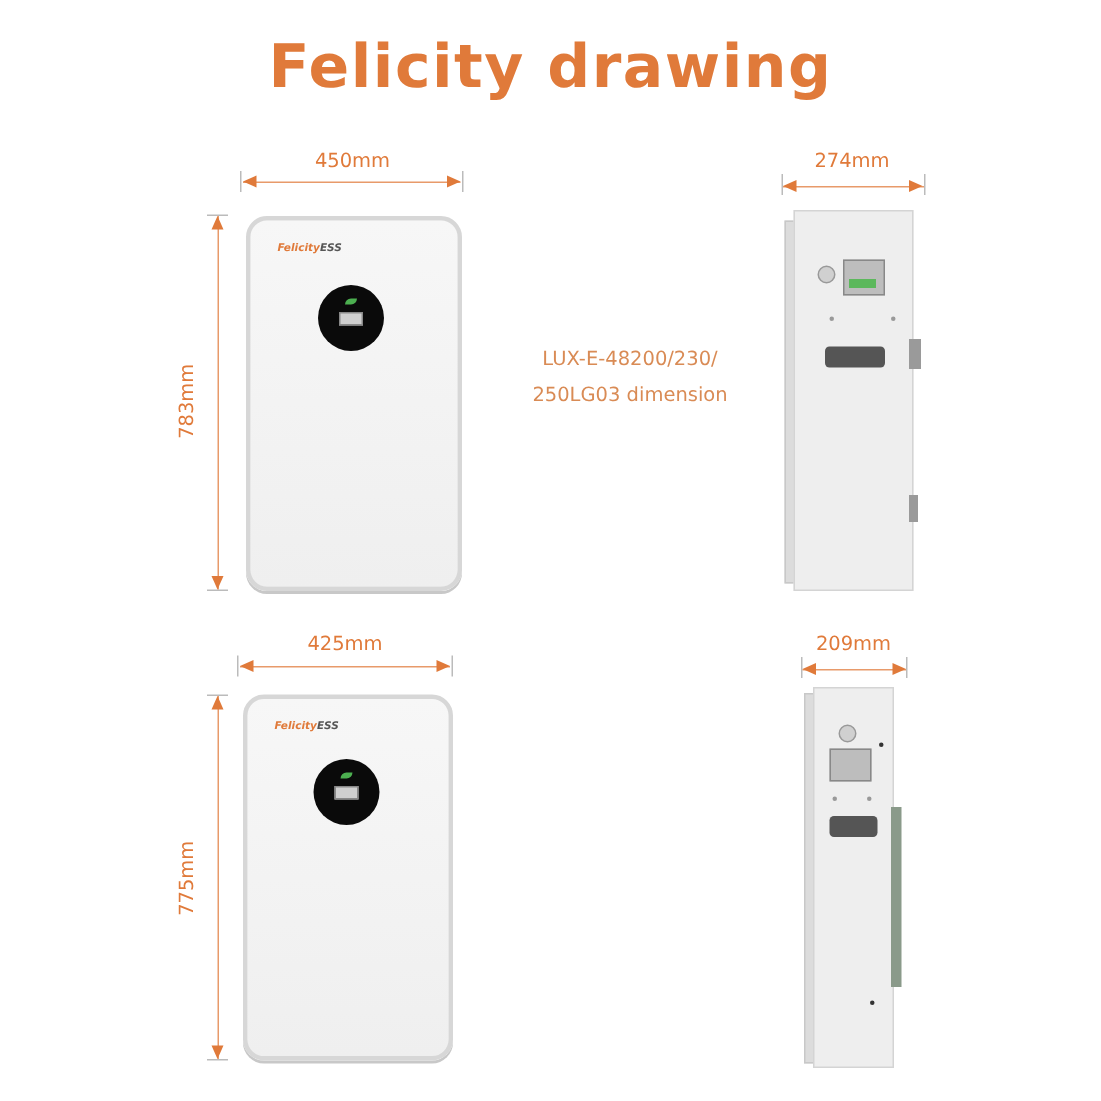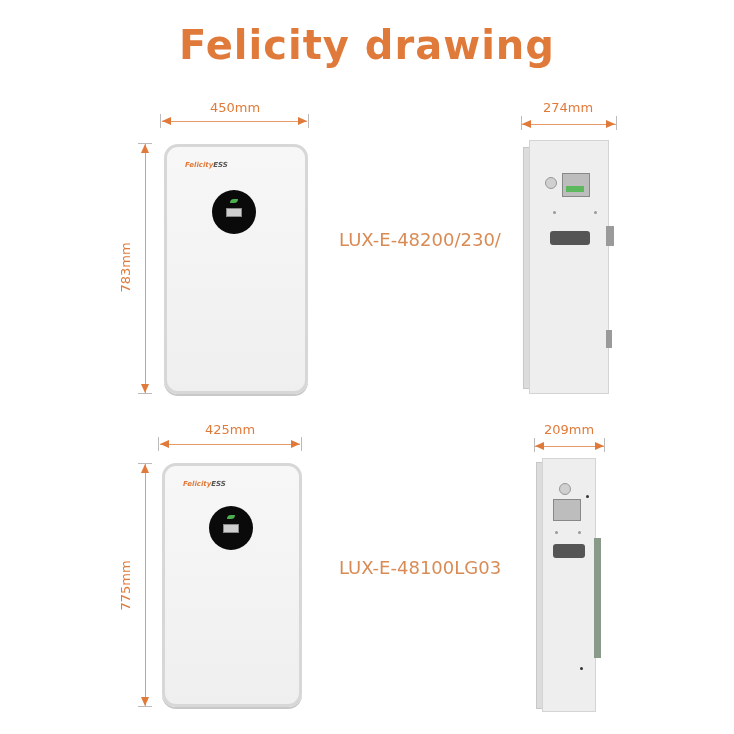--- a/index.html
+++ b/index.html
@@ -15,21 +15,21 @@
   .arrow-r { width:0; height:0; border-top:4px solid transparent; border-bottom:4px solid transparent; border-left:9px solid #e07a3a; }
   .arrow-u { width:0; height:0; border-left:4px solid transparent; border-right:4px solid transparent; border-bottom:9px solid #e07a3a; }
   .arrow-d { width:0; height:0; border-left:4px solid transparent; border-right:4px solid transparent; border-top:9px solid #e07a3a; }
   .vlabel { color:#e07a3a; font-size:13px; transform:rotate(-90deg); transform-origin:center; white-space:nowrap; }
   .front { background:linear-gradient(180deg,#f7f7f7,#efefef); border:3px solid #d7d7d7; border-radius:14px; box-shadow: 0 2px 0 #c8c8c8; }
   .display { background:#0a0a0a; border-radius:50%; }
   .logo { color:#e07a3a; font-size:7px; font-style:italic; font-weight:bold; }
   .logo span { color:#555; }
   .leaf { width:8px; height:4px; background:#4caf50; border-radius:4px 0 4px 0; }
   .lcd { background:#cfcfcf; border:1px solid #888; }
-  .model { color:#d98b55; font-size:18px; line-height:24px; text-align:center; }
+  .model { color:#d98b55; font-size:13px; line-height:24px; text-align:center; }
   .side-body { background:#eeeeee; border:1px solid #d4d4d4; }
   .side-rail { background:#dcdcdc; border:1px solid #c8c8c8; }
   .handle { background:#555; border-radius:3px; }
   .bracket { background:#9a9a9a; }
   .breaker { background:#bdbdbd; border:1px solid #888; }
   .knob { background:#d0d0d0; border:1px solid #999; border-radius:50%; }
   .dot { width:3px; height:3px; border-radius:50%; background:#999; }
 </style>
 </head>
 <body>
@@ -55,20 +55,21 @@
   <div class="abs front" style="left:164px; top:144px; width:138px; height:244px;">
     <div class="abs logo" style="left:18px; top:14px;"><span style="color:#e07a3a">Felicity</span><span>ESS</span></div>
     <div class="abs display" style="left:45px; top:43px; width:44px; height:44px;">
       <div class="abs leaf" style="left:18px; top:9px;"></div>
       <div class="abs lcd" style="left:14px; top:18px; width:14px; height:7px;"></div>
     </div>
   </div>
 
   <div class="abs model" style="left:320px; top:228px; width:200px;">
     <div>LUX-E-48200/230/</div>
+    <div>250LG03 dimension</div>
   </div>
 
   <div class="abs dim-label" style="left:520px; top:100px; width:96px;">274mm</div>
   <div class="abs tick-v" style="left:521px; top:116px;"></div>
   <div class="abs tick-v" style="left:616px; top:116px;"></div>
   <div class="abs hline" style="left:522px; top:124px; width:94px;"></div>
   <div class="abs arrow-l" style="left:522px; top:120px;"></div>
   <div class="abs arrow-r" style="left:606px; top:120px;"></div>
 
   <div class="abs side-rail" style="left:523px; top:147px; width:5px; height:240px;"></div>
@@ -102,21 +103,20 @@
 
   <div class="abs front" style="left:162px; top:463px; width:134px; height:238px;">
     <div class="abs logo" style="left:18px; top:14px;"><span style="color:#e07a3a">Felicity</span><span>ESS</span></div>
     <div class="abs display" style="left:44px; top:40px; width:44px; height:44px;">
       <div class="abs leaf" style="left:18px; top:9px;"></div>
       <div class="abs lcd" style="left:14px; top:18px; width:14px; height:7px;"></div>
     </div>
   </div>
 
   <div class="abs model" style="left:320px; top:556px; width:200px;">
-    <div>LUX-E-48100LG03</div>
   </div>
 
   <div class="abs dim-label" style="left:535px; top:422px; width:68px;">209mm</div>
   <div class="abs tick-v" style="left:534px; top:438px;"></div>
   <div class="abs tick-v" style="left:604px; top:438px;"></div>
   <div class="abs hline" style="left:535px; top:446px; width:69px;"></div>
   <div class="abs arrow-l" style="left:535px; top:442px;"></div>
   <div class="abs arrow-r" style="left:595px; top:442px;"></div>
 
   <div class="abs side-rail" style="left:536px; top:462px; width:5px; height:245px;"></div>

